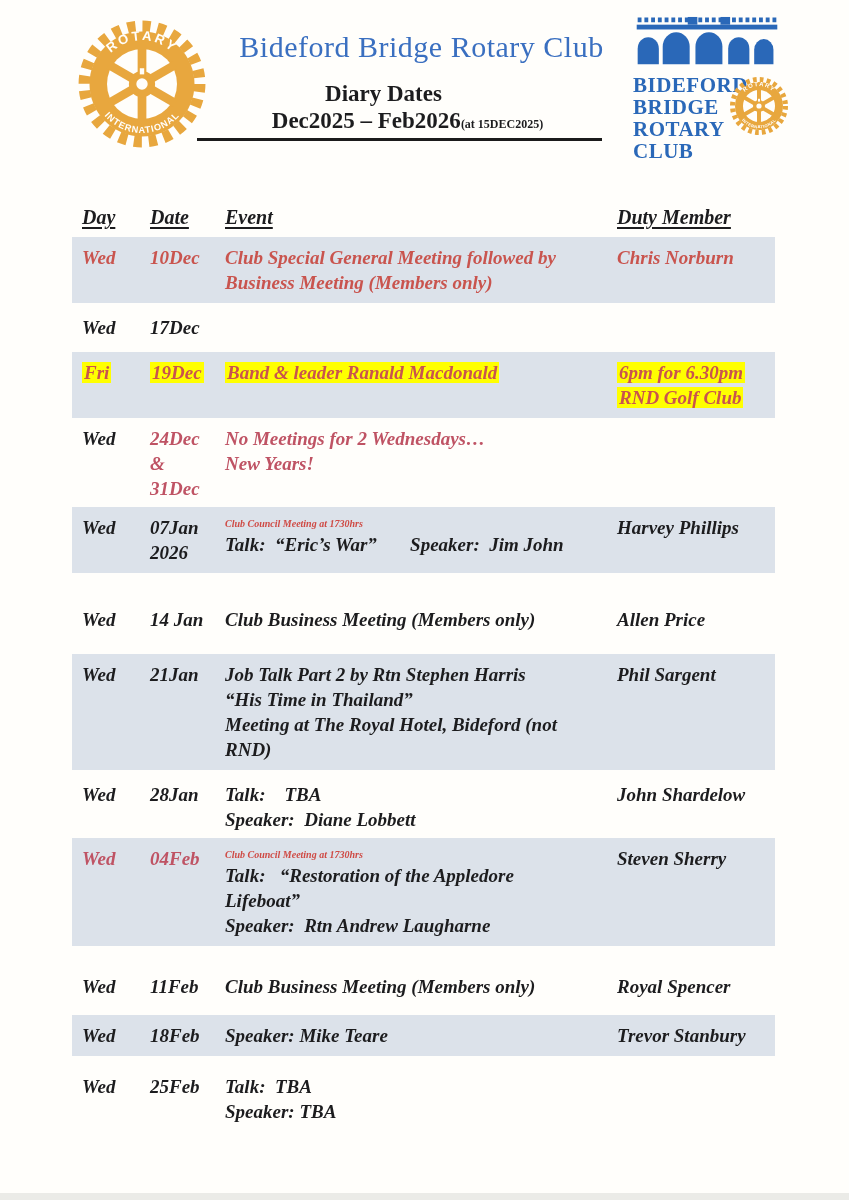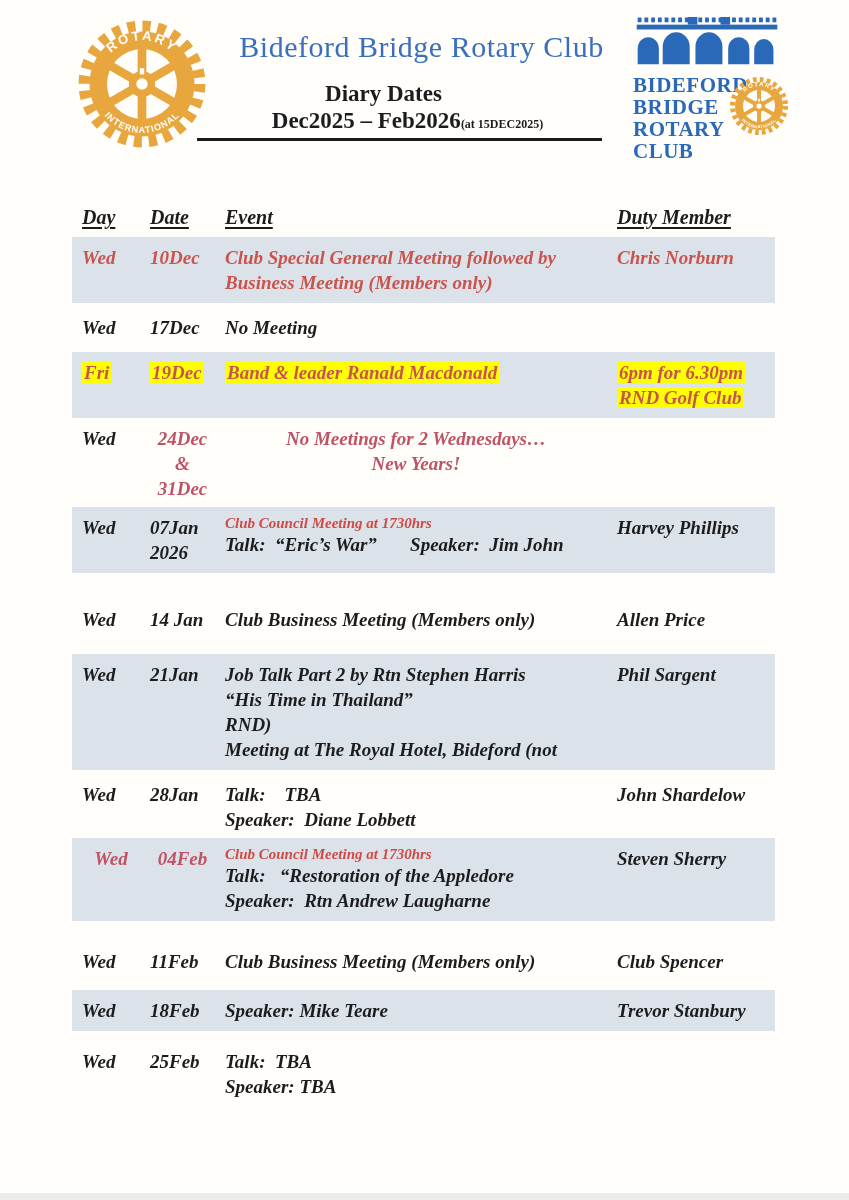--- a/index.html
+++ b/index.html
@@ -27,23 +27,23 @@
   .bridge-text{color:var(--logo-blue);font-size:21px;line-height:22px;letter-spacing:.5px;margin-top:2px;}
   .mini-wheel{position:absolute;top:74px;right:58px;}
   
   .tbl{padding:0 18px 0 72px;}
   .grid{display:grid;grid-template-columns:68px 75px 392px 168px;width:703px;}
   .thead{margin-top:6px;font-size:20px;font-style:italic;}
   .thead span{text-decoration:underline;text-decoration-thickness:2px;text-underline-offset:3px;}
   .row{margin-top:12px;font-size:19px;line-height:25px;font-style:italic;}
   .row.shaded{background:var(--shade);padding:8px 0;}
   .cell{padding-left:10px;}
-  .c-red{color:var(--red);} .c-crimson{color:var(--crimson);text-align:center;} .c-black{color:var(--ink);}
+  .c-red{color:var(--red);} .c-crimson{color:var(--crimson);} .c-black{color:var(--ink);}
   .hl{background:var(--hl);padding:0 2px;}
-  .council{font-size:15px;line-height:17px;color:var(--council-red);}
+  .council{font-size:10px;line-height:17px;color:var(--council-red);}
   .ev-line{white-space:pre-wrap;}
   
   .row:nth-child(1){margin-top:8px;}
   .row:nth-child(4){margin-top:8px;}
   .row:nth-child(5){margin-top:6px;}
   .row:nth-child(6){margin-top:34px;}
   .row:nth-child(7){margin-top:22px;}
   .row:nth-child(9){margin-top:6px;}
   .row:nth-child(10){margin-top:28px;}
   .row:nth-child(11){margin-top:16px;}
@@ -145,23 +145,20 @@
             <div class=""><span>Chris Norburn</span></div>
           </div>
         </div>
         <div class="grid row">
           <div class="cell c-black">
             <div class=""><span>Wed</span></div>
           </div>
           <div class="cell c-black">
             <div class=""><span>17Dec</span></div>
           </div>
-          <div class="cell c-black">
-            <div class="ev-line"><span>No Meeting</span></div>
-          </div>
           <div class="cell c-black"></div>
         </div>
         <div class="grid row shaded">
           <div class="cell c-red">
             <div class=""><span class="hl">Fri</span></div>
           </div>
           <div class="cell c-red">
             <div class=""><span class="hl">19Dec</span></div>
           </div>
           <div class="cell c-red">
@@ -220,22 +217,22 @@
         <div class="grid row shaded">
           <div class="cell c-black">
             <div class=""><span>Wed</span></div>
           </div>
           <div class="cell c-black">
             <div class=""><span>21Jan</span></div>
           </div>
           <div class="cell c-black">
             <div class="ev-line"><span>Job Talk Part 2 by Rtn Stephen Harris</span></div>
             <div class="ev-line"><span>“His Time in Thailand”</span></div>
+            <div class="ev-line"><span>Meeting at The Royal Hotel, Bideford (not</span></div>
             <div class="ev-line"><span>RND)</span></div>
-            <div class="ev-line"><span>Meeting at The Royal Hotel, Bideford (not</span></div>
           </div>
           <div class="cell c-black">
             <div class=""><span>Phil Sargent</span></div>
           </div>
         </div>
         <div class="grid row">
           <div class="cell c-black">
             <div class=""><span>Wed</span></div>
           </div>
           <div class="cell c-black">
@@ -252,38 +249,39 @@
         <div class="grid row shaded">
           <div class="cell c-crimson">
             <div class=""><span>Wed</span></div>
           </div>
           <div class="cell c-crimson">
             <div class=""><span>04Feb</span></div>
           </div>
           <div class="cell c-black">
             <div class="council"><span>Club Council Meeting at 1730hrs</span></div>
             <div class="ev-line"><span>Talk:   “Restoration of the Appledore</span></div>
+            <div class="ev-line"><span>Lifeboat”</span></div>
             <div class="ev-line"><span>Speaker:  Rtn Andrew Laugharne</span></div>
           </div>
           <div class="cell c-black">
             <div class=""><span>Steven Sherry</span></div>
           </div>
         </div>
         <div class="grid row">
           <div class="cell c-black">
             <div class=""><span>Wed</span></div>
           </div>
           <div class="cell c-black">
             <div class=""><span>11Feb</span></div>
           </div>
           <div class="cell c-black">
             <div class="ev-line"><span>Club Business Meeting (Members only)</span></div>
           </div>
           <div class="cell c-black">
-            <div class=""><span>Club Spencer</span></div>
+            <div class=""><span>Royal Spencer</span></div>
           </div>
         </div>
         <div class="grid row shaded">
           <div class="cell c-black">
             <div class=""><span>Wed</span></div>
           </div>
           <div class="cell c-black">
             <div class=""><span>18Feb</span></div>
           </div>
           <div class="cell c-black">

